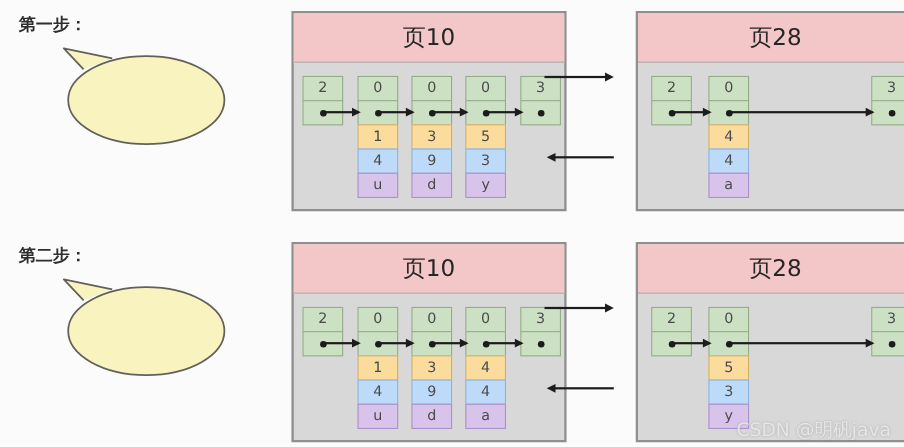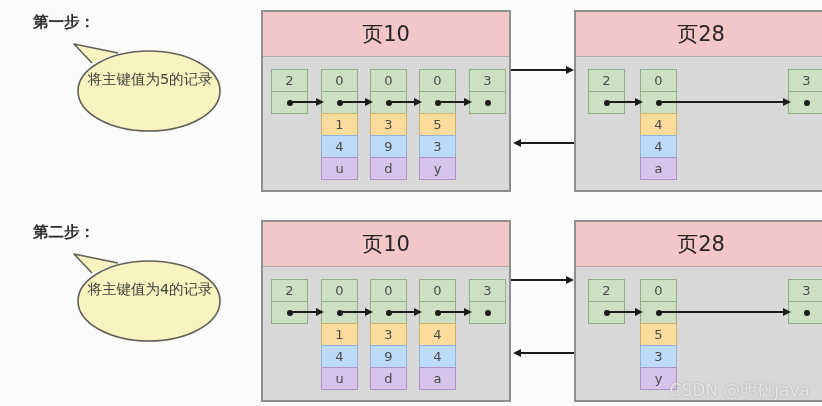--- a/index.html
+++ b/index.html
@@ -6,27 +6,27 @@
     --canvas-bg:#fbfbfb; --page-header:#f3c6c7; --page-body:#d8d8d8; --page-border:#8f8f8f;
     --cell-green:#cce0c4; --cell-green-border:#94ad89;
     --cell-orange:#fbdc9d; --cell-orange-border:#cfae69;
     --cell-blue:#bddbf8; --cell-blue-border:#8db3da;
     --cell-purple:#d8c4eb; --cell-purple-border:#ab92c9;
     --bubble-fill:#f9f4bf; --bubble-border:#61615a; --arrow:#1c1c1c;
   }
   html,body{margin:0;padding:0;}
   body{font-family:"DejaVu Sans","Liberation Sans",sans-serif;}
   #canvas{position:relative;width:822px;height:406px;background:var(--canvas-bg);overflow:hidden;}
-  .step{position:absolute;left:16px;width:720px;height:203px;}
+  .step{position:absolute;left:0;width:720px;height:203px;}
   .step-label{position:absolute;left:17px;top:12px;font-size:15.5px;font-weight:700;color:#2e2e2e;}
   .bubble-svg{position:absolute;left:42px;top:36px;}
   .bubble-text{position:absolute;left:55px;top:69px;width:158px;text-align:center;
     font-size:14.5px;line-height:21px;color:#3d3d3d;}
   .page{position:absolute;top:10px;height:182px;background:var(--page-body);
-    border:2px solid var(--page-border);box-sizing:border-box;}
+    border:2px solid var(--page-border);box-sizing:border-box;margin-left:20px;}
   .p10{left:245px;width:250px;}
   .p28{left:558px;width:254px;}
   .page-header{height:44px;background:var(--page-header);border-bottom:1px solid #ababab;
     display:flex;align-items:center;justify-content:center;font-size:21px;color:#262626;}
   .page-body{position:relative;height:134px;}
   .rec{position:absolute;top:12px;width:37px;}
   .cell{box-sizing:border-box;height:23px;border:1px solid var(--cell-green-border);
     background:var(--cell-green);display:flex;align-items:center;justify-content:center;
     font-size:13px;color:#4a4a4a;}
   .cell + .cell{margin-top:-1px;}
@@ -58,21 +58,20 @@
 <div id="canvas">
 
   <div class="step" style="top:0">
     <div class="step-label">第一步：</div>
 
     <svg class="bubble-svg" width="170" height="100">
       <ellipse cx="91" cy="55" rx="71" ry="40" fill="var(--bubble-fill)" stroke="var(--bubble-border)" stroke-width="1.6"></ellipse>
       <path d="M 34,27 L 16,8 L 60,17" fill="var(--bubble-fill)" stroke="var(--bubble-border)" stroke-width="1.6" stroke-linejoin="round"></path>
     </svg>
     <div class="bubble-text">
-      <div>将主键值为5的记录</div>
     </div>
 
     <div class="page p10">
       <div class="page-header">页10</div>
       <div class="page-body">
         <div class="rec c0">
           <div class="cell">2</div>
           <div class="cell">
               <span class="dot"></span>
             </div>
@@ -151,21 +150,20 @@
   </div>
 
   <div class="step" style="top:210px">
     <div class="step-label">第二步：</div>
 
     <svg class="bubble-svg" width="170" height="100">
       <ellipse cx="91" cy="55" rx="71" ry="40" fill="var(--bubble-fill)" stroke="var(--bubble-border)" stroke-width="1.6"></ellipse>
       <path d="M 34,27 L 16,8 L 60,17" fill="var(--bubble-fill)" stroke="var(--bubble-border)" stroke-width="1.6" stroke-linejoin="round"></path>
     </svg>
     <div class="bubble-text">
-      <div>将主键值为4的记录</div>
     </div>
 
     <div class="page p10">
       <div class="page-header">页10</div>
       <div class="page-body">
         <div class="rec c0">
           <div class="cell">2</div>
           <div class="cell">
               <span class="dot"></span>
             </div>

